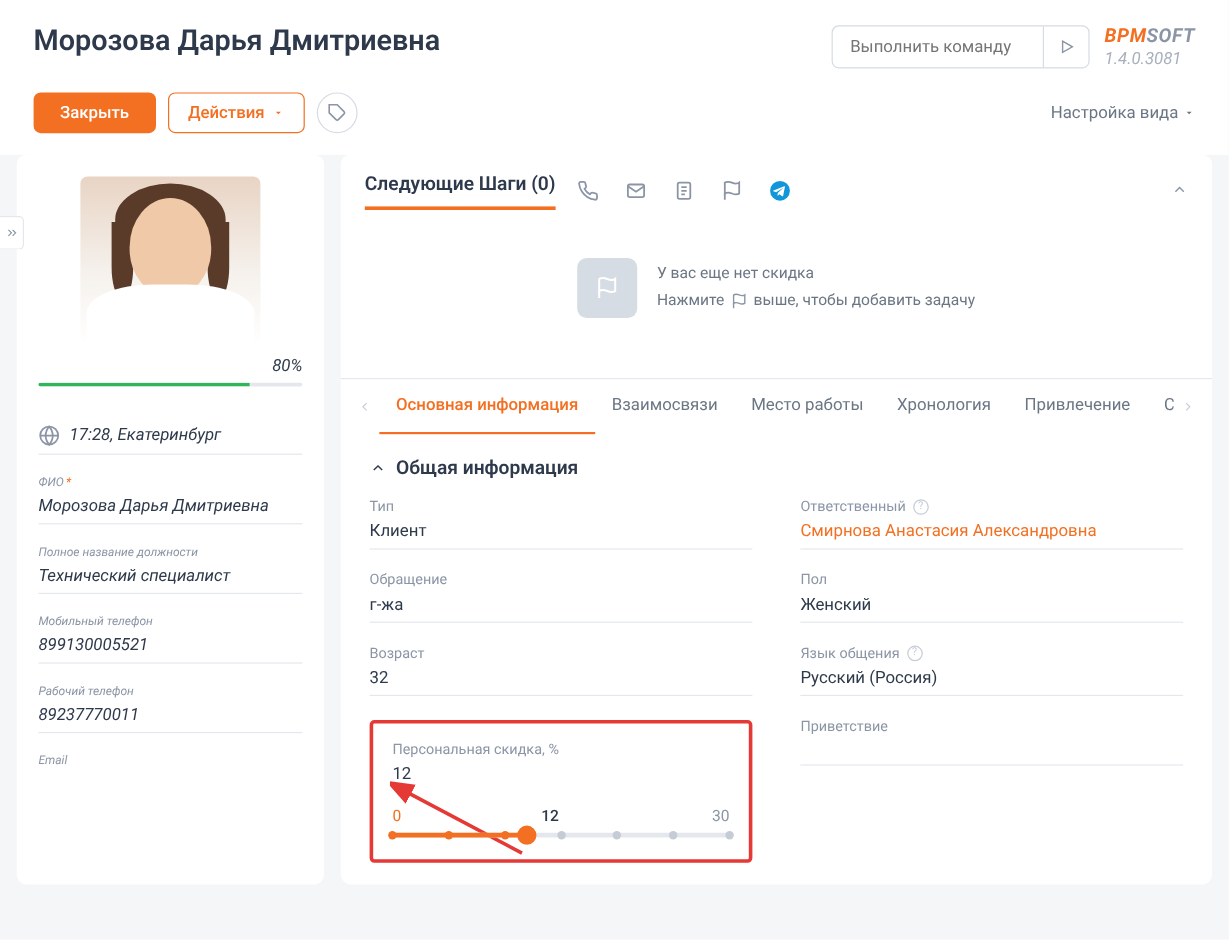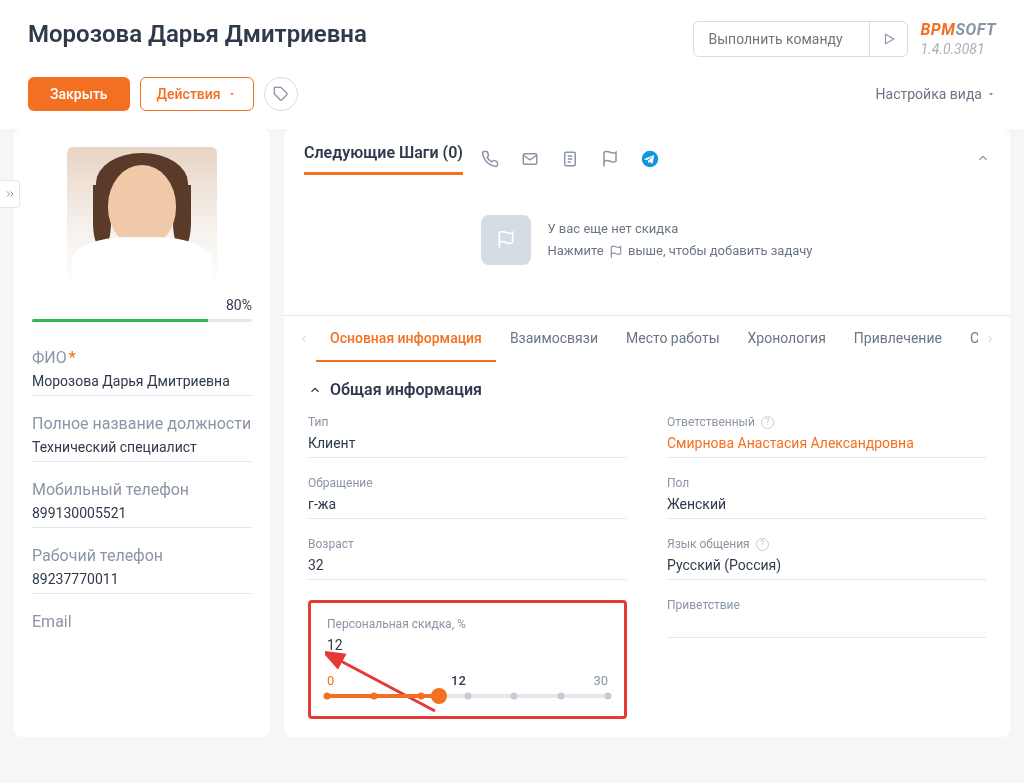--- a/index.html
+++ b/index.html
@@ -20,36 +20,36 @@
 .action-left { display: flex; align-items: center; gap: 10px; }
 .btn-close { background: #f36f21; color: #fff; border: none; border-radius: 6px; padding: 9px 22px; font-size: 14px; font-weight: 500; cursor: pointer; }
 .btn-actions { background: #fff; color: #f36f21; border: 1px solid #f36f21; border-radius: 6px; padding: 8px 16px; font-size: 14px; font-weight: 500; cursor: pointer; display: flex; align-items: center; gap: 6px; }
 .tag-btn { width: 34px; height: 34px; border: 1px solid #d6dce3; border-radius: 50%; display: flex; align-items: center; justify-content: center; cursor: pointer; color: #8b95a5; }
 .view-settings { color: #6b7684; font-size: 14px; cursor: pointer; display: flex; align-items: center; gap: 4px; }
 
 .content { display: flex; gap: 14px; padding: 0 14px; }
 
 .expand-tab { position: absolute; left: 0; top: 180px; background: #fff; border: 1px solid #e4e8ed; border-left: none; border-radius: 0 4px 4px 0; width: 20px; height: 28px; display: flex; align-items: center; justify-content: center; color: #8b95a5; cursor: pointer; z-index: 10; }
 
-.sidebar { background: #fff; border-radius: 8px; width: 256px; padding: 18px; flex-shrink: 0; }
+.sidebar { background: #fff; border-radius: 8px; width: 256px; padding: 18px; flex-shrink: 0; font-style: italic; }
 .avatar-wrap { display: flex; justify-content: center; }
 .avatar { width: 150px; height: 140px; border-radius: 6px; background: linear-gradient(180deg, #e8d4c4 0%, #f5f0eb 55%, #ffffff 100%); position: relative; overflow: hidden; }
 .avatar-face { position: absolute; top: 18px; left: 50%; transform: translateX(-50%); width: 68px; height: 82px; background: #f0c9a8; border-radius: 50% 50% 48% 48%; }
 .avatar-hair { position: absolute; top: 6px; left: 50%; transform: translateX(-50%); width: 92px; height: 60px; background: #5a3a28; border-radius: 50% 50% 30% 30%; }
 .avatar-hair2 { position: absolute; top: 38px; left: 26px; width: 18px; height: 62px; background: #5a3a28; border-radius: 0 0 40% 40%; }
 .avatar-hair3 { position: absolute; top: 38px; right: 26px; width: 18px; height: 62px; background: #5a3a28; border-radius: 0 0 40% 40%; }
 .avatar-body { position: absolute; bottom: -10px; left: 50%; transform: translateX(-50%); width: 140px; height: 60px; background: #fff; border-radius: 40% 40% 0 0; }
 .progress-row { display: flex; justify-content: flex-end; margin-top: 10px; font-size: 14px; color: #2e3a4b; }
 .progress-bar { height: 3px; background: #e4e8ed; margin-top: 6px; border-radius: 2px; overflow: hidden; }
 .progress-fill { height: 100%; background: #2eb757; width: 80%; }
 
 .side-section { margin-top: 26px; }
 .city-row { display: flex; align-items: center; gap: 8px; font-size: 14px; color: #2e3a4b; padding: 6px 0; border-bottom: 1px solid #e4e8ed; }
 .field { margin-top: 18px; }
-.field-label { font-size: 16px; color: #8b95a5; display: flex; align-items: flex-end; gap: 2px; }
+.field-label { font-size: 10px; color: #8b95a5; display: flex; align-items: flex-end; gap: 2px; }
 .req { color: #f36f21; }
 .field-value { font-size: 14px; color: #2e3a4b; margin-top: 6px; padding-bottom: 6px; border-bottom: 1px solid #e4e8ed; }
 
 .main { background: #fff; border-radius: 8px; flex: 1; padding: 0; min-width: 0; }
 .steps-header { display: flex; align-items: center; justify-content: space-between; padding: 14px 20px 0 20px; }
 .steps-left { display: flex; align-items: center; gap: 18px; }
 .steps-title { font-size: 16px; font-weight: 600; color: #2e3a4b; padding-bottom: 10px; border-bottom: 3px solid #f36f21; }
 .step-icons { display: flex; gap: 22px; color: #8b95a5; }
 .step-icon { width: 18px; height: 18px; cursor: pointer; display: flex; align-items: center; justify-content: center; }
 .step-icon.active { color: #1296db; }
@@ -152,20 +152,28 @@
         <div class="avatar-face"></div>
         <div class="avatar-body"></div>
       </div>
     </div>
     <div class="progress-row">80%</div>
     <div class="progress-bar">
         <div class="progress-fill"></div>
       </div>
 
     <div class="side-section">
+      <div class="city-row">
+        <svg width="18" height="18" viewBox="0 0 24 24" fill="none" stroke="#8b95a5" stroke-width="2">
+            <circle cx="12" cy="12" r="10"></circle>
+            <line x1="2" y1="12" x2="22" y2="12"></line>
+            <path d="M12 2a15.3 15.3 0 0 1 4 10 15.3 15.3 0 0 1-4 10 15.3 15.3 0 0 1-4-10 15.3 15.3 0 0 1 4-10z"></path>
+          </svg>
+        <span>17:28, Екатеринбург</span>
+      </div>
 
       <div class="field">
         <div class="field-label">
             <span>ФИО</span>
             <span class="req">*</span>
           </div>
         <div class="field-value">Морозова Дарья Дмитриевна</div>
       </div>
 
       <div class="field">

